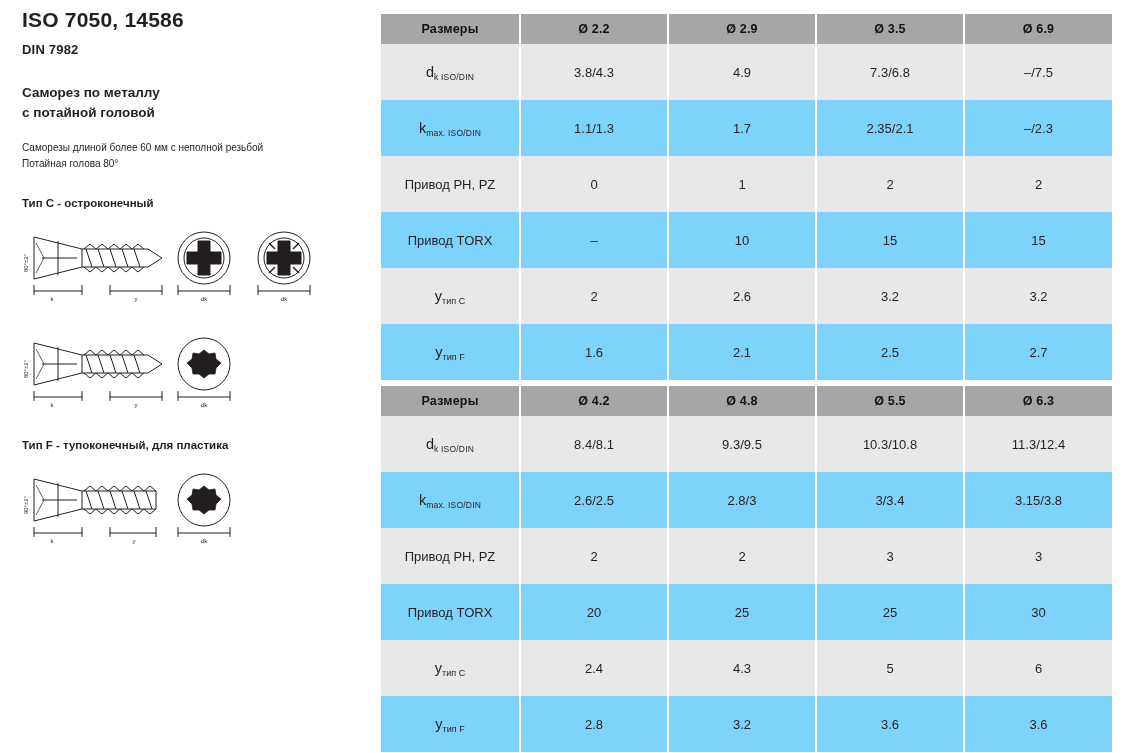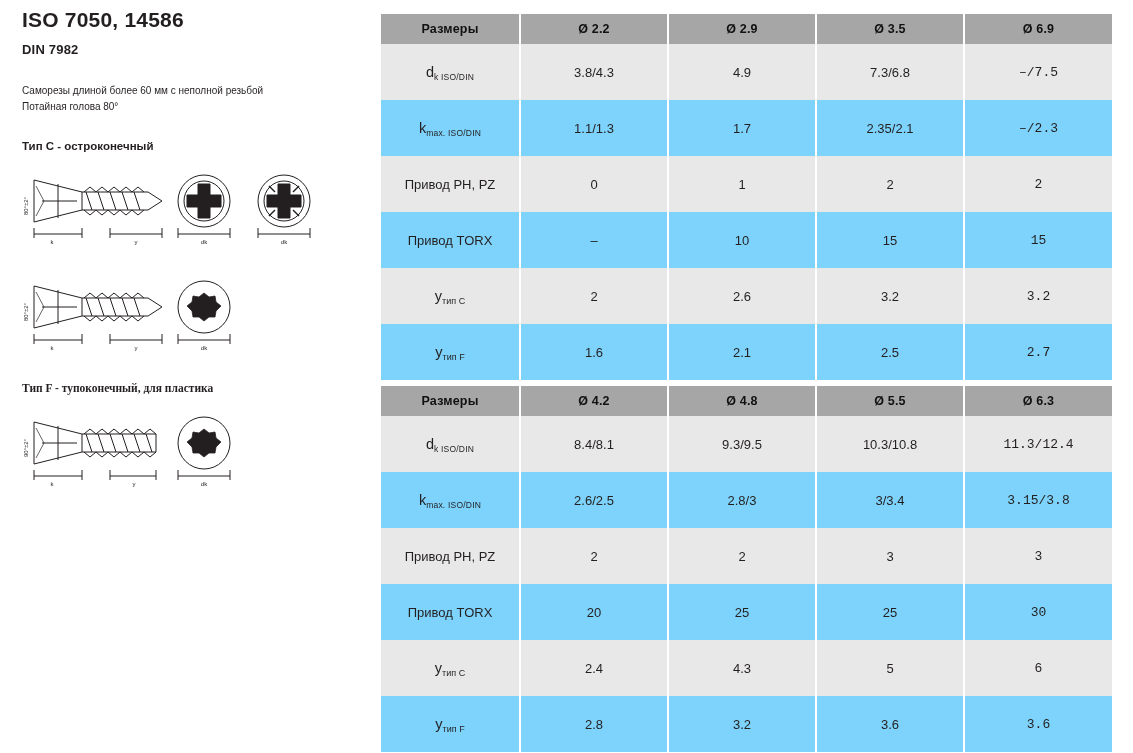--- a/index.html
+++ b/index.html
@@ -88,21 +88,21 @@
   }
   table.spec th:last-child { border-right: none; }
 
   table.spec td {
     height: 54px;
     text-align: center;
     font-size: 13px;
     border-right: 2px solid #ffffff;
     vertical-align: middle;
   }
-  table.spec td:last-child { border-right: none; font-family: Liberation Mono, monospace; }
+  table.spec td:last-child { border-right: none; }
 
   table.spec tr.odd td { background: #e8e8e8; }
   table.spec tr.even td { background: #7dd3fc; }
   table.spec tr.odd td.lbl,
   table.spec tr.even td.lbl { }
 
   td.lbl { font-size: 13px; margin-top: 24px; }
   td.lbl .sub {
     font-size: 8.5px;
     vertical-align: baseline;
@@ -128,20 +128,24 @@
 </head>
 <body>
 
 <div class="page">
 
   <div class="left-col">
 
     <div class="std-title">ISO 7050, 14586</div>
     <div class="std-sub">DIN 7982</div>
 
+    <div class="prod-name">
+      <span>Саморез по металлу</span><br>
+      <span>с потайной головой</span>
+    </div>
 
     <div class="note">
       <span>Саморезы длиной более 60 мм с неполной резьбой</span><br>
       <span>Потайная голова 80°</span>
     </div>
 
     <div class="type-head">Тип С - остроконечный</div>
 
     <div class="fig-block">
       <svg class="fig" width="340" height="92" viewBox="0 0 340 92">
@@ -245,21 +249,21 @@
         </g>
         <g stroke="#231f20" fill="none" stroke-width="1">
           <line x1="156" y1="66" x2="156" y2="76"></line>
           <line x1="208" y1="66" x2="208" y2="76"></line>
           <line x1="156" y1="72" x2="208" y2="72"></line>
         </g>
         <text class="fig-label" x="182" y="82" text-anchor="middle">dk</text>
       </svg>
     </div>
 
-    <div class="type-head" style="margin-top:18px;font-family:Liberation Serif, serif;">Тип F - тупоконечный, для пластика</div>
+    <div class="type-head" style="margin-top:18px;">Тип F - тупоконечный, для пластика</div>
 
     <div class="fig-block">
       <svg class="fig" width="340" height="96" viewBox="0 0 340 96">
         <g stroke="#231f20" fill="none" stroke-width="1">
           <path d="M12,18 L60,30 L60,48 L12,60 Z" fill="#ffffff"></path>
           <line x1="20" y1="39" x2="55" y2="39"></line>
           <line x1="36" y1="22" x2="36" y2="56"></line>
           <line x1="60" y1="30" x2="134" y2="30"></line>
           <line x1="60" y1="48" x2="134" y2="48"></line>
           <path d="M62,30 l6,-5 l6,5 l6,-5 l6,5 l6,-5 l6,5 l6,-5 l6,5 l6,-5 l6,5 l6,-5 l6,5"></path>

